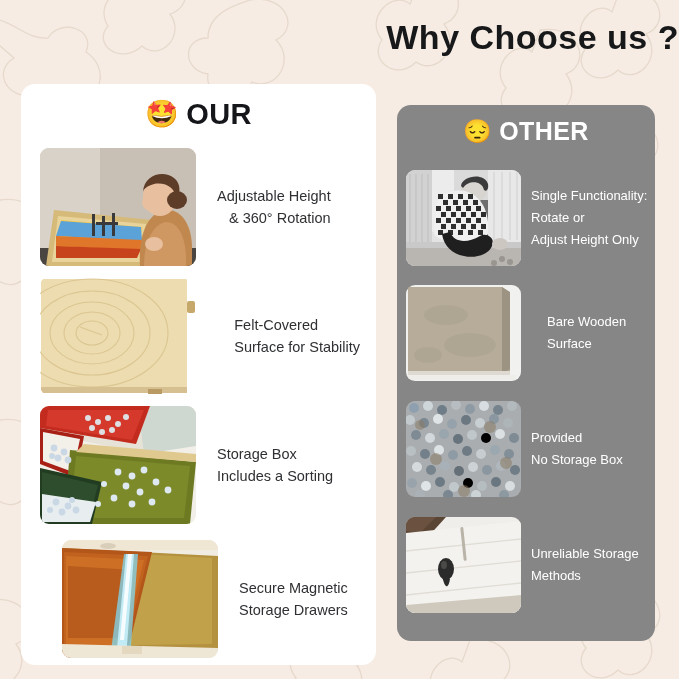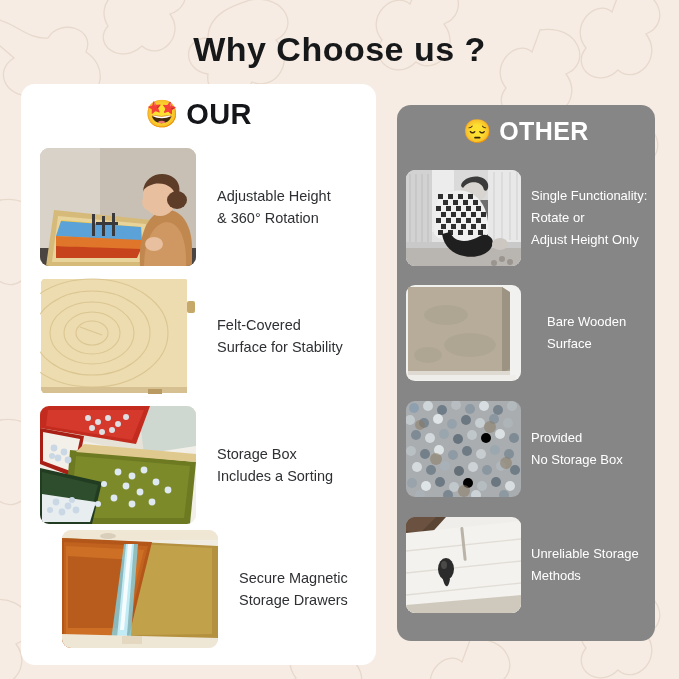--- a/index.html
+++ b/index.html
@@ -19,24 +19,24 @@
   #bg-pattern {
     position: absolute;
     inset: 0;
     z-index: 0;
     pointer-events: none;
   }
 
   
   #page-title {
     position: absolute;
-    top: 30px;
+    top: 18px;
     left: 0;
     width: 679px;
-    text-align: center;
+    text-align: right;
     font-size: 34px;
     font-weight: bold;
     letter-spacing: 0.5px;
     color: #17181a;
     z-index: 3;
     font-family: "Liberation Sans", sans-serif;
   }
 
   
   .panel {
@@ -108,24 +108,24 @@
     align-items: center;
     box-sizing: border-box;
   }
 
   
   #panel-our .feature-row {
     left: 19px;
     width: 320px;
     height: 118px;
   }
-  #panel-our .feature-row:nth-child(1) { top: 64px; }
-  #panel-our .feature-row:nth-child(2) { top: 193px; }
+  #panel-our .feature-row:nth-child(1) { top: 64px; text-align: right; }
+  #panel-our .feature-row:nth-child(2) { top: 193px; justify-content: space-between; }
   #panel-our .feature-row:nth-child(3) { top: 322px; }
-  #panel-our .feature-row:nth-child(4) { top: 446px; padding-left: 22px; }
+  #panel-our .feature-row:nth-child(4) { top: 456px; padding-left: 22px; }
 
   #panel-our .thumb {
     width: 156px;
     height: 118px;
     border-radius: 9px;
     overflow: hidden;
     flex: 0 0 auto;
     position: relative;
   }
   #panel-our .feature-text {

